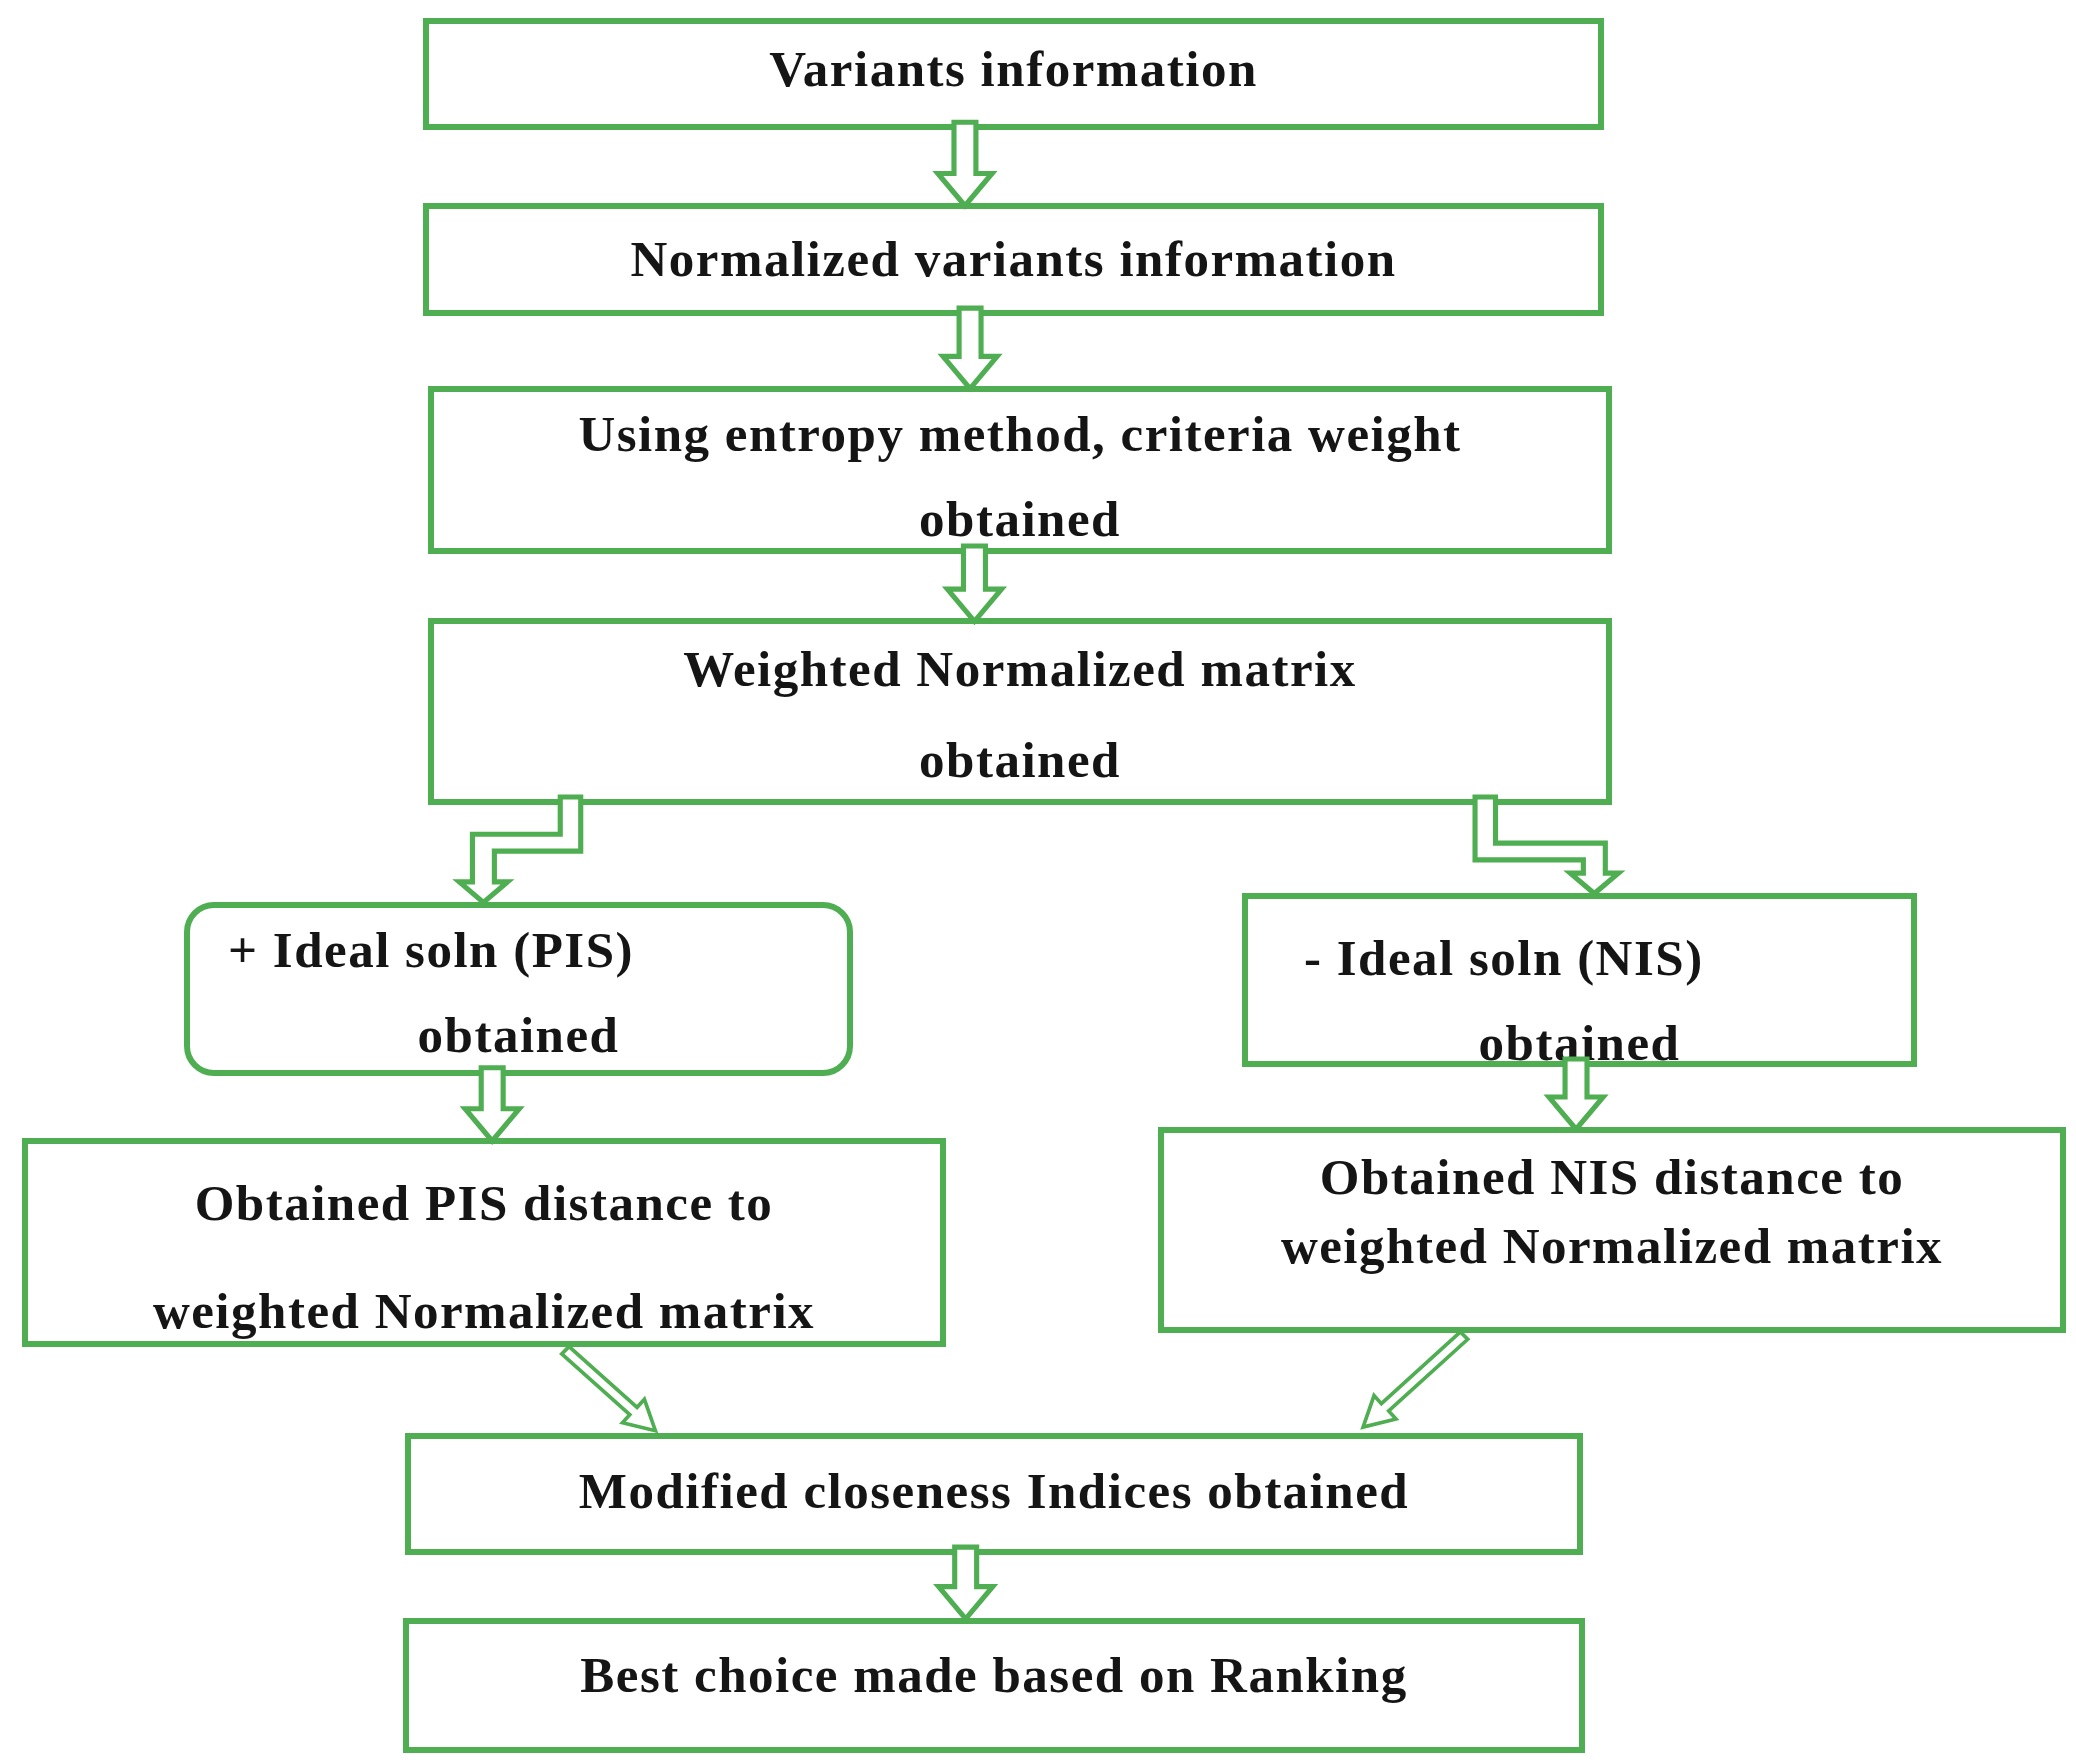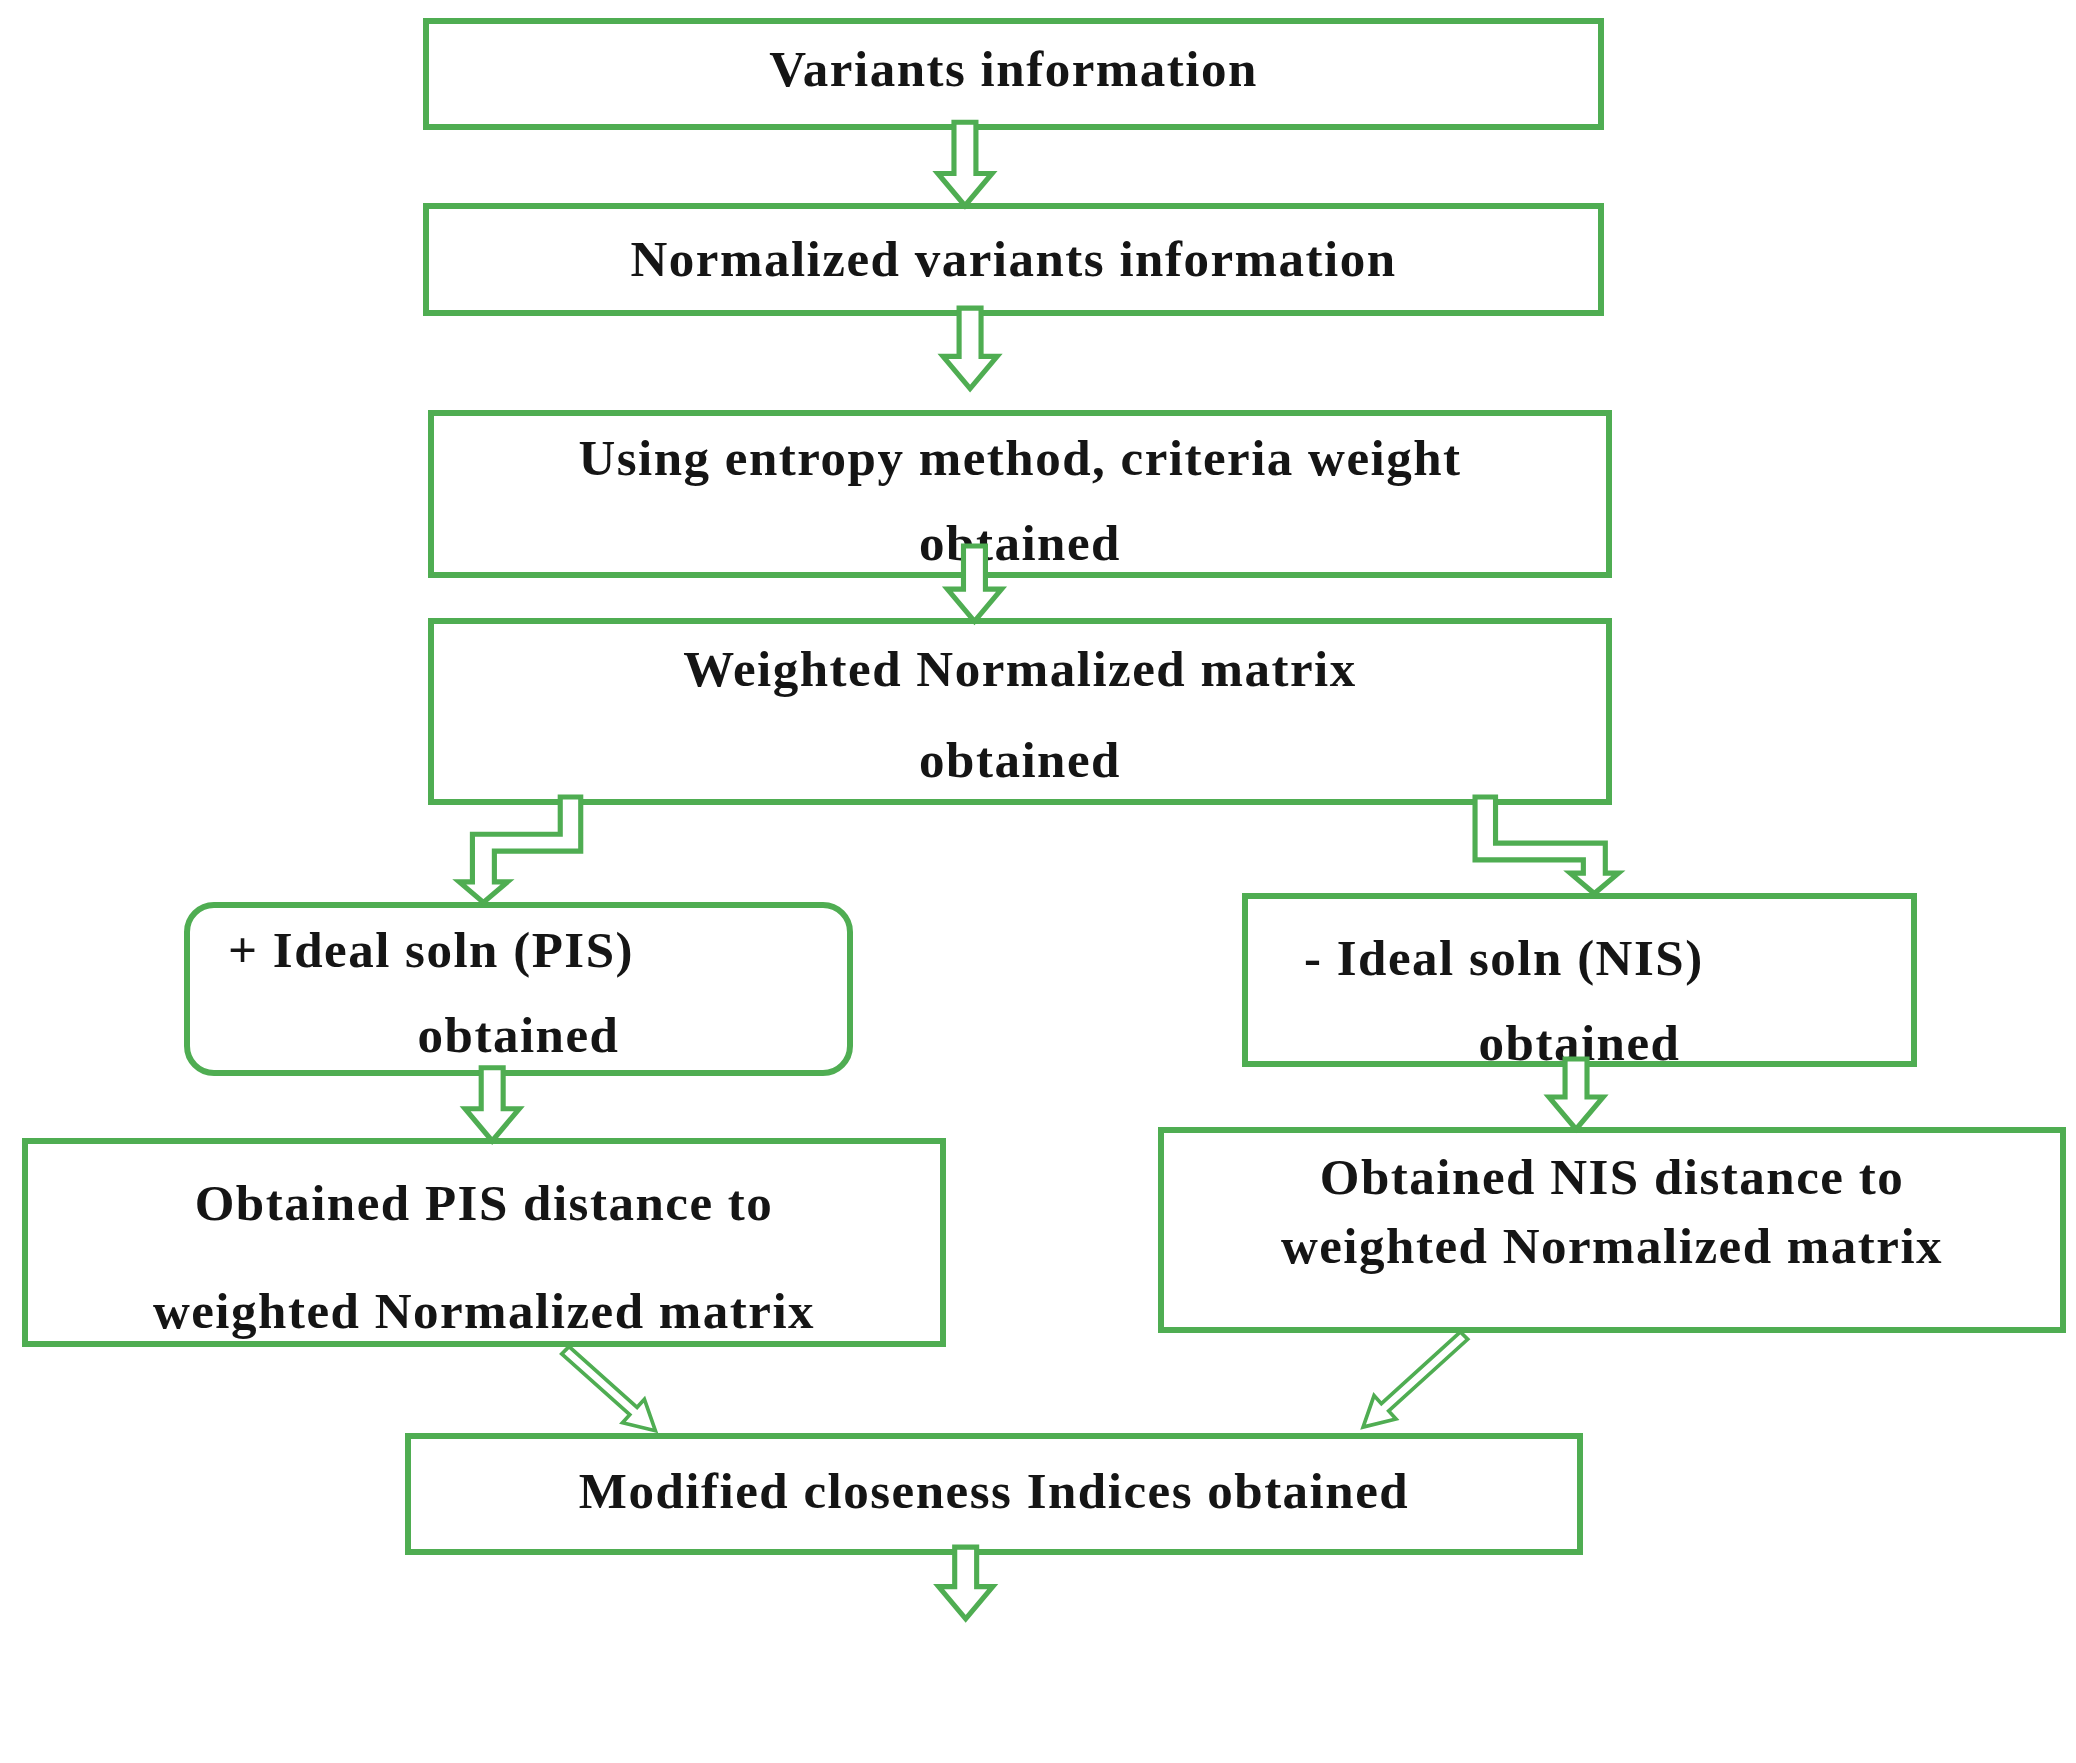--- a/index.html
+++ b/index.html
@@ -12,21 +12,21 @@
   .node {
     position:absolute; box-sizing:border-box; border:6.6px solid var(--accent);
     background:transparent; display:flex; flex-direction:column; align-items:center;
     font-size:51px; line-height:1; letter-spacing:1.5px; z-index:1;
   }
   .line { height:50px; display:flex; align-items:center; white-space:nowrap; }
   .line.start { align-self:flex-start; }
 
   #n-variants   { left:423px;  top:18.3px;   width:1181px; height:112px; justify-content:center; padding-bottom:10.2px; }
   #n-normalized { left:423px;  top:203px;  width:1181px; height:113px; justify-content:center; }
-  #n-entropy    { left:428px;  top:386px;  width:1184px; height:168px; padding-top:17.6px;margin-top:24px; }
+  #n-entropy    { left:428px;  top:386px;  width:1184px; height:168px; padding-top:17.6px; }
   #n-entropy    .l2 { margin-top:35px; }
   #n-weighted   { left:428px;  top:618px;  width:1184px; height:187px; padding-top:20.5px; }
   #n-weighted   .l2 { margin-top:41px; }
   #n-pis        { left:184px;  top:902px; width:669px;  height:174px; padding-top:17.6px;border-radius:30px; }
   #n-pis  .l1   { padding-left:38px; }
   #n-pis  .l2   { margin-top:35px; }
   #n-nis        { left:1242px; top:893px; width:675px;  height:174px; padding-top:34px; }
   #n-nis  .l1   { padding-left:56px; }
   #n-nis  .l2   { margin-top:35px; }
   #n-pis-dist   { left:22px;   top:1138px; width:924px; height:209px; padding-top:34px;gap:36px; }
@@ -80,20 +80,23 @@
 
   <div class="node" id="n-nis-dist">
     <span class="line l1">Obtained NIS distance to</span>
     <span class="line l2">weighted Normalized matrix</span>
   </div>
 
   <div class="node" id="n-closeness">
     <span class="line">Modified closeness Indices obtained</span>
   </div>
 
+  <div class="node" id="n-best">
+    <span class="line">Best choice made based on Ranking</span>
+  </div>
 
   <svg id="arrow-layer" width="2077" height="1763" viewBox="0 0 2837 2409">
 
     <polygon class="arrow" points="1303,167 1333,167 1333,237 1355,237 1318,281 1281,237 1303,237"></polygon>
     <polygon class="arrow" points="1310,421 1340,421 1340,487 1362,487 1325,531 1288,487 1310,487"></polygon>
     <polygon class="arrow" points="1316,746 1346,746 1346,805 1368,805 1331,849 1294,805 1316,805"></polygon>
     <polygon class="arrow" points="657,1459 687,1459 687,1515 709,1515 672,1559 635,1515 657,1515"></polygon>
     <polygon class="arrow" points="2138,1447 2168,1447 2168,1499 2190,1499 2153,1543 2116,1499 2138,1499"></polygon>
     <polygon class="arrow" points="1304,2114 1334,2114 1334,2168 1356,2168 1319,2212 1282,2168 1304,2168"></polygon>
 

